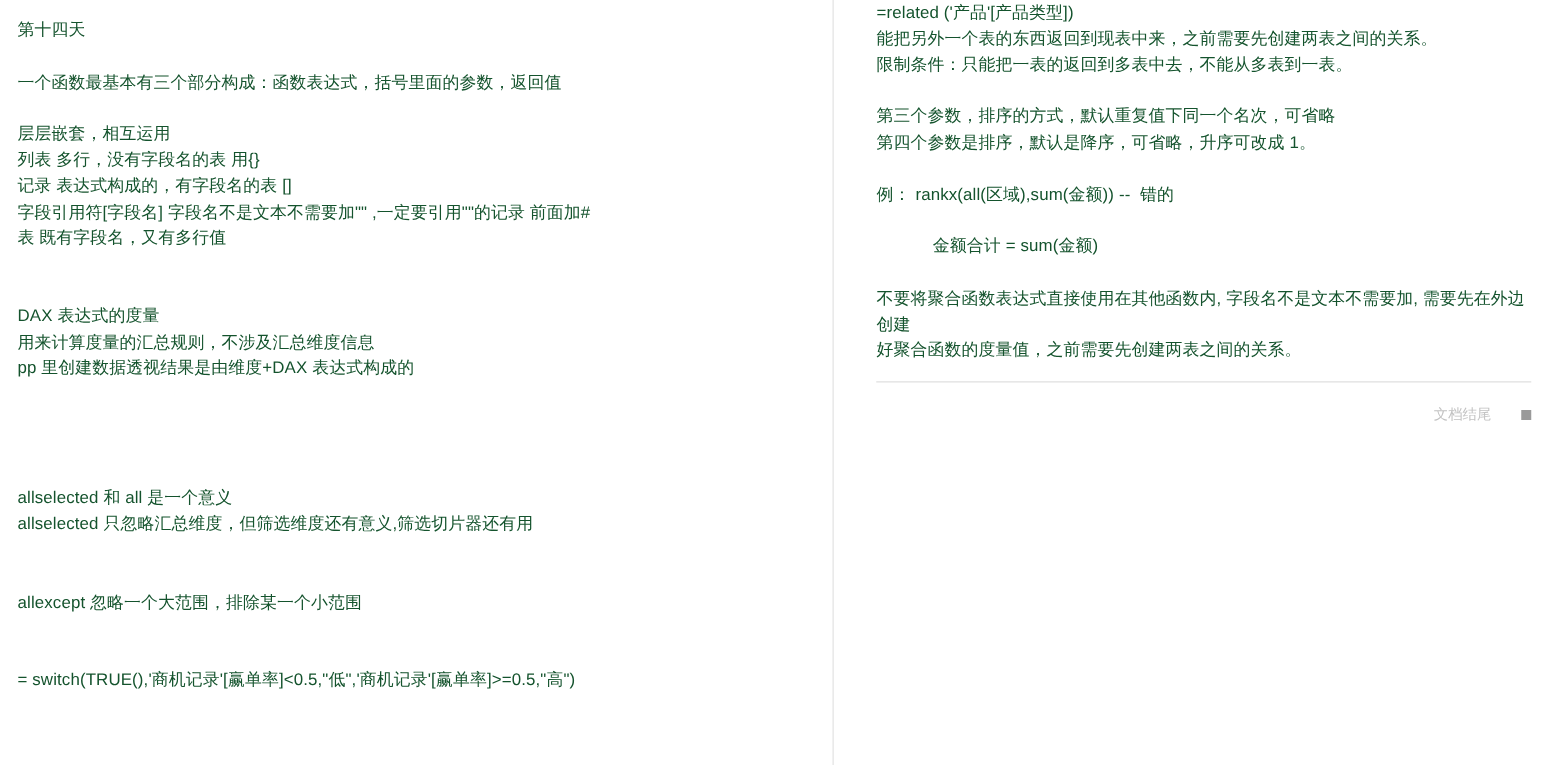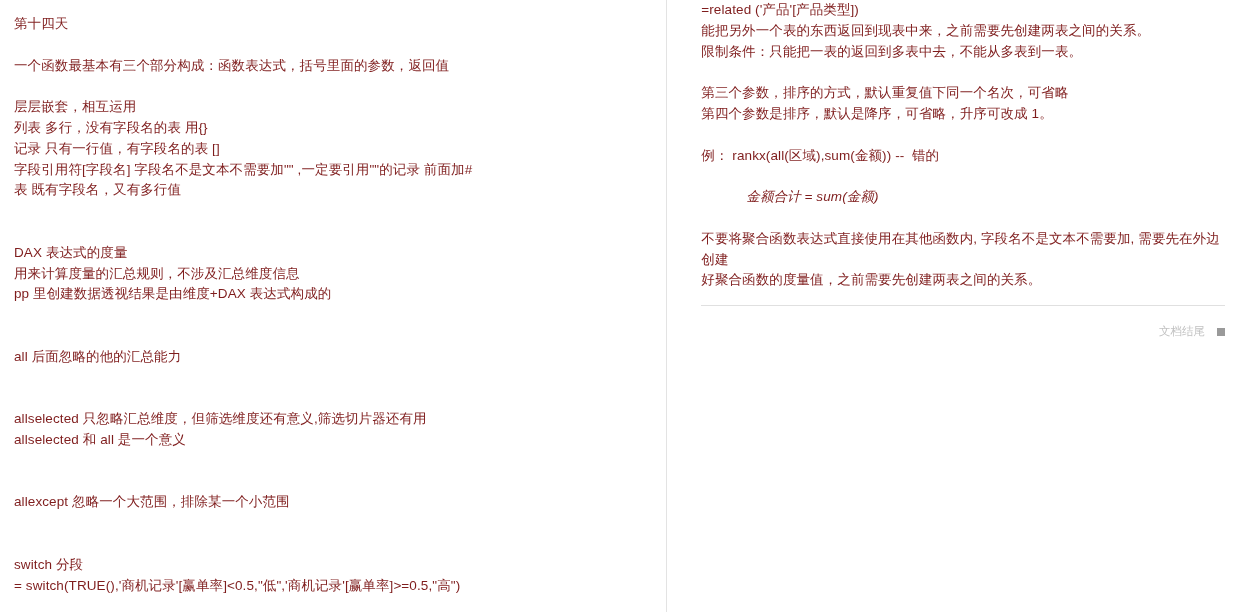--- a/index.html
+++ b/index.html
@@ -30,40 +30,40 @@
     border-right: 1px solid #e3e3e3;
   }
   .col-right {
     width: 629px;
     padding: 0 24px 0 34px;
   }
   .line {
     font-size: 13.5px;
     line-height: 20.8px;
     white-space: pre-wrap;
-    color: #7f1d1d;
+    color: #14532d;
     letter-spacing: 0.1px;
   }
   .blank {
     height: 20.8px;
   }
   .indent-1 { padding-left: 0; }
-  .indent-3 { padding-left: 45px; font-style: italic; }
+  .indent-3 { padding-left: 45px; }
   .rule {
     margin: 14px 0 0 0;
     border: 0;
     border-top: 1px solid #e0e0e0;
     width: 100%;
   }
   .doc-end {
     margin-top: 18px;
     display: flex;
     align-items: center;
     justify-content: flex-end;
-    gap: 12px;
+    gap: 24px;
     color: #c2c2c2;
     font-size: 11.5px;
   }
   .doc-end-square {
     width: 8px;
     height: 8px;
     background: #9a9a9a;
     display: inline-block;
   }
   .right-top-pad { height: 0px; }
@@ -74,41 +74,39 @@
 <div class="page">
 
   <div class="column col-left">
     <div id="left-lines">
         <div class="line indent-1">第十四天</div>
         <div class="blank"></div>
         <div class="line indent-1">一个函数最基本有三个部分构成：函数表达式，括号里面的参数，返回值</div>
         <div class="blank"></div>
         <div class="line indent-1">层层嵌套，相互运用</div>
         <div class="line indent-1">列表 多行，没有字段名的表 用{}</div>
-        <div class="line indent-1">记录 只有一行值，有字段名的表 []</div>
+        <div class="line indent-1">记录 表达式构成的，有字段名的表 []</div>
         <div class="line indent-1">字段引用符[字段名] 字段名不是文本不需要加"" ,一定要引用""的记录 前面加#</div>
         <div class="line indent-1">表 既有字段名，又有多行值</div>
         <div class="blank"></div>
         <div class="blank"></div>
         <div class="line indent-1">DAX 表达式的度量</div>
         <div class="line indent-1">用来计算度量的汇总规则，不涉及汇总维度信息</div>
         <div class="line indent-1">pp 里创建数据透视结果是由维度+DAX 表达式构成的</div>
         <div class="blank"></div>
         <div class="blank"></div>
-        <div class="line indent-1">all 后面忽略的他的汇总能力</div>
         <div class="blank"></div>
         <div class="blank"></div>
+        <div class="line indent-1">allselected 和 all 是一个意义</div>
         <div class="line indent-1">allselected 只忽略汇总维度，但筛选维度还有意义,筛选切片器还有用</div>
-        <div class="line indent-1">allselected 和 all 是一个意义</div>
         <div class="blank"></div>
         <div class="blank"></div>
         <div class="line indent-1">allexcept 忽略一个大范围，排除某一个小范围</div>
         <div class="blank"></div>
         <div class="blank"></div>
-        <div class="line indent-1">switch 分段</div>
         <div class="line indent-1">= switch(TRUE(),'商机记录'[赢单率]&lt;0.5,"低",'商机记录'[赢单率]&gt;=0.5,"高")</div>
       </div>
   </div>
 
   <div class="column col-right">
     <div class="right-top-pad"></div>
     <div id="right-lines">
         <div class="line indent-1">=related ('产品'[产品类型])</div>
         <div class="line indent-1">能把另外一个表的东西返回到现表中来，之前需要先创建两表之间的关系。</div>
         <div class="line indent-1">限制条件：只能把一表的返回到多表中去，不能从多表到一表。</div>

